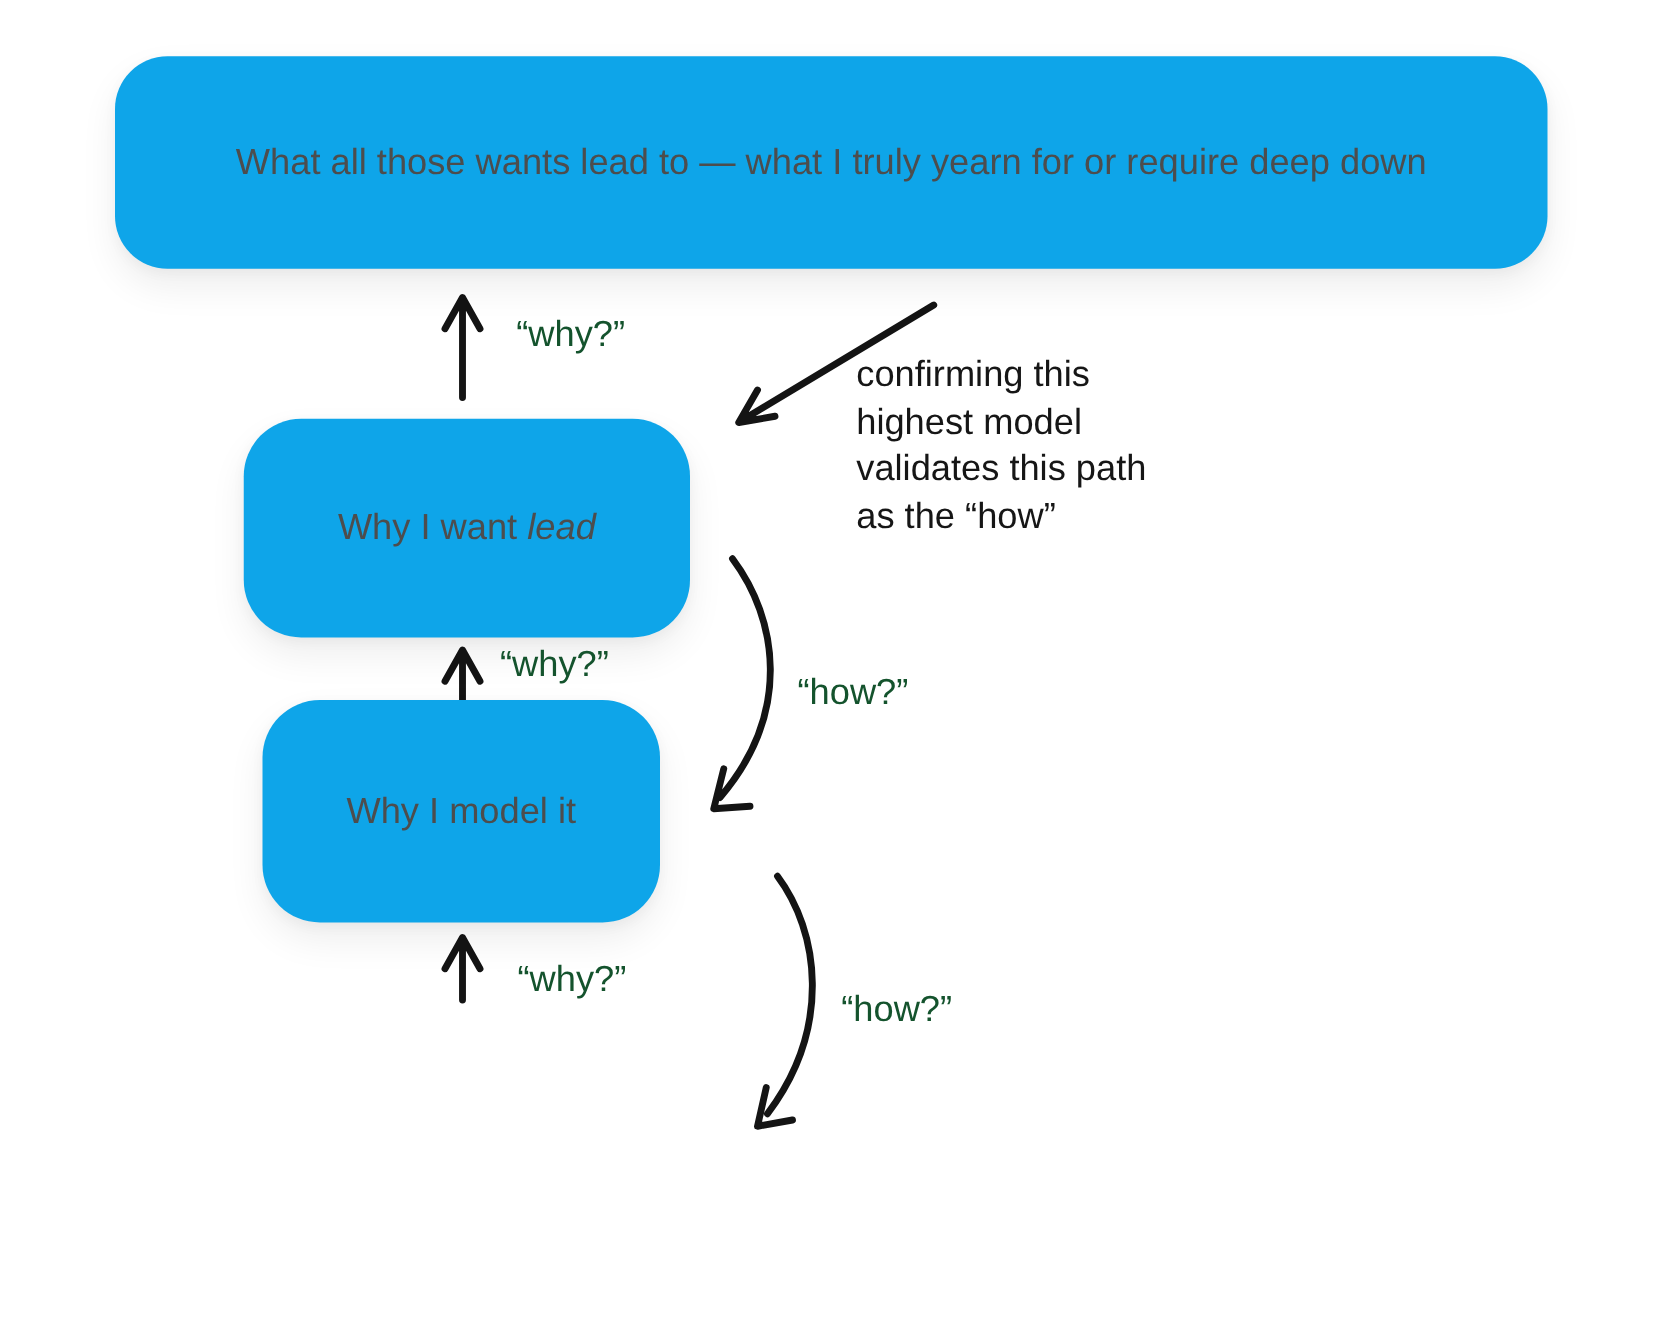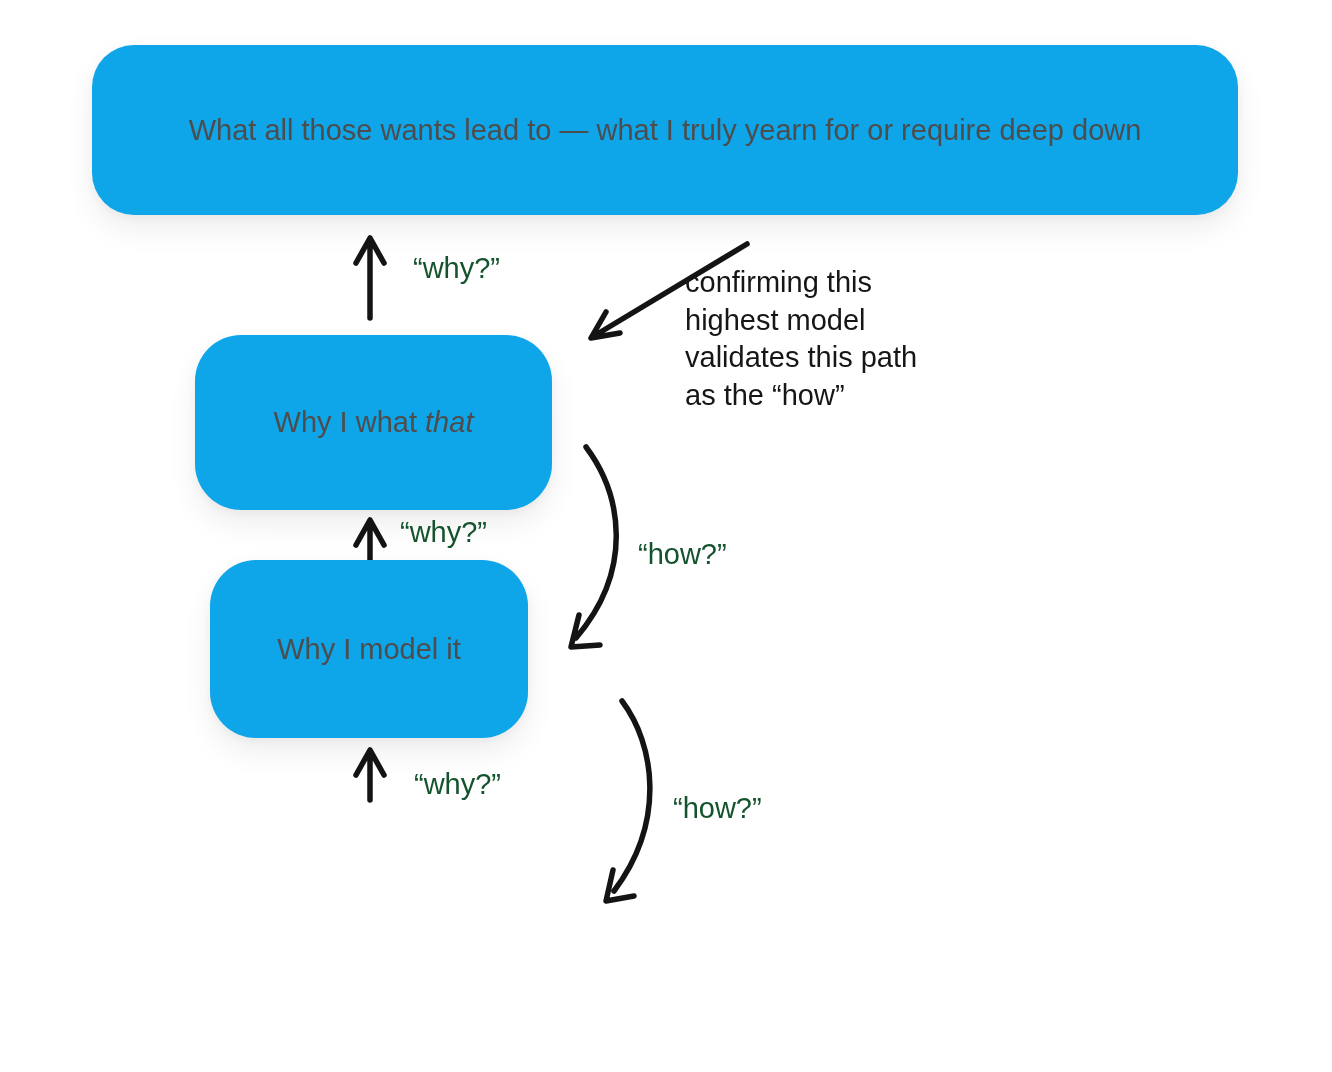--- a/index.html
+++ b/index.html
@@ -71,21 +71,21 @@
     font-size: 29px;
     white-space: nowrap;
   }
   .lbl-why-top    { left: 413px; top: 252px; }
   .lbl-why-mid    { left: 400px; top: 516px; }
   .lbl-why-bottom { left: 414px; top: 768px; }
   .lbl-how-top    { left: 638px; top: 538px; }
   .lbl-how-bottom { left: 673px; top: 792px; }
   .annotation {
     position: absolute;
-    left: 685px; top: 264px;
+    left: 685px; top: 282px;
     color: #161616;
     font-size: 29px;
     line-height: 37.5px;
     white-space: pre-line;
   }
 </style>
 </head>
 <body>
 
 <div class="canvas">
@@ -97,21 +97,21 @@
     <path d="M586 447 C622 495 634 570 576 638 M579 615 L571 647 L600 645"></path>
     <path d="M370 800 L370 753 M356 775 L370 750 L384 775"></path>
     <path d="M622 701 C655 745 666 822 614 891 M613 870 L606 901 L634 896"></path>
   </svg>
 
   <div class="box box-ultimate">
     <span>What all those wants lead to — what I truly yearn for or require deep down</span>
   </div>
 
   <div class="box box-why-that">
-    <span><span>Why I what </span><em>that</em></span>
+    <span><span>Why I want </span><em>lead</em></span>
   </div>
 
   <div class="box box-why-it">
     <span>Why I model it</span>
   </div>
 
 
   <div class="lbl lbl-why-top">“why?”</div>
   <div class="lbl lbl-why-mid">“why?”</div>
   <div class="lbl lbl-why-bottom">“why?”</div>

